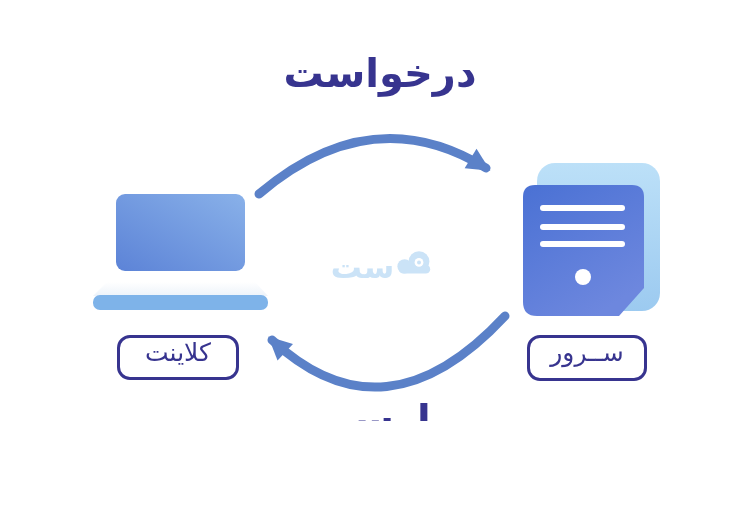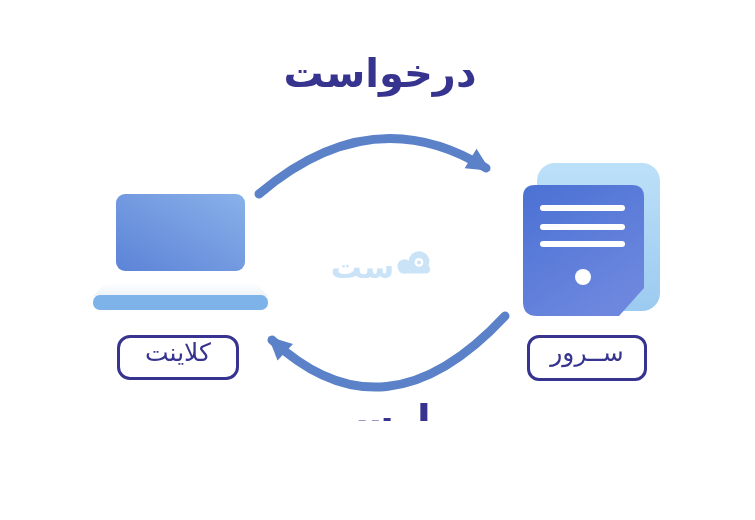--- a/index.html
+++ b/index.html
@@ -50,21 +50,21 @@
     display: flex;
     align-items: flex-start;
     justify-content: center;
     direction: rtl;
     color: var(--label-text, #37348f);
     font-size: 25px;
     font-weight: 500;
     padding-bottom: 4px;
   }
   .client-tag { left: 117px; top: 335px; width: 122px; height: 45px; }
-  .server-tag { left: 527px; top: 335px; width: 120px; height: 46px; border-radius: 12px; }
+  .server-tag { left: 527px; top: 335px; width: 120px; height: 46px; }
 
   .watermark {
     position: absolute;
     left: 298px; top: 240px;
     width: 170px; height: 54px;
     display: flex;
     direction: rtl;
     align-items: center;
     justify-content: center;
     gap: 1px;

